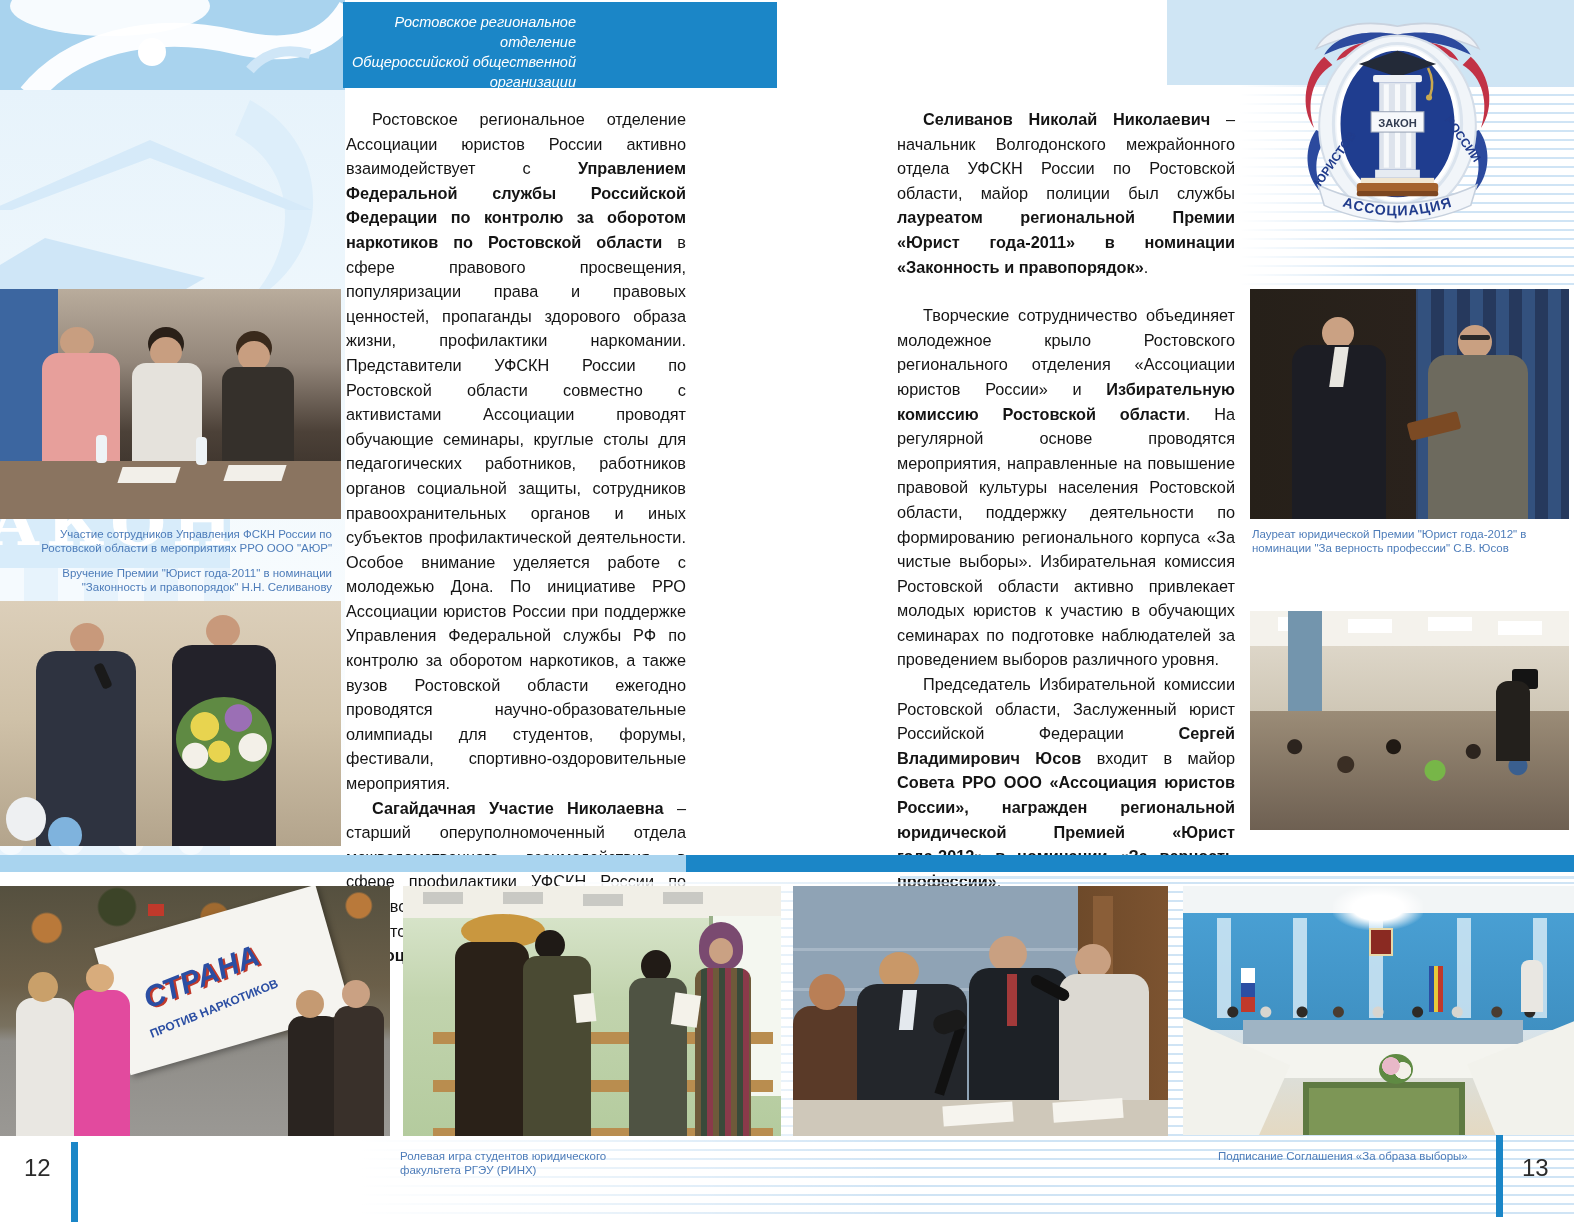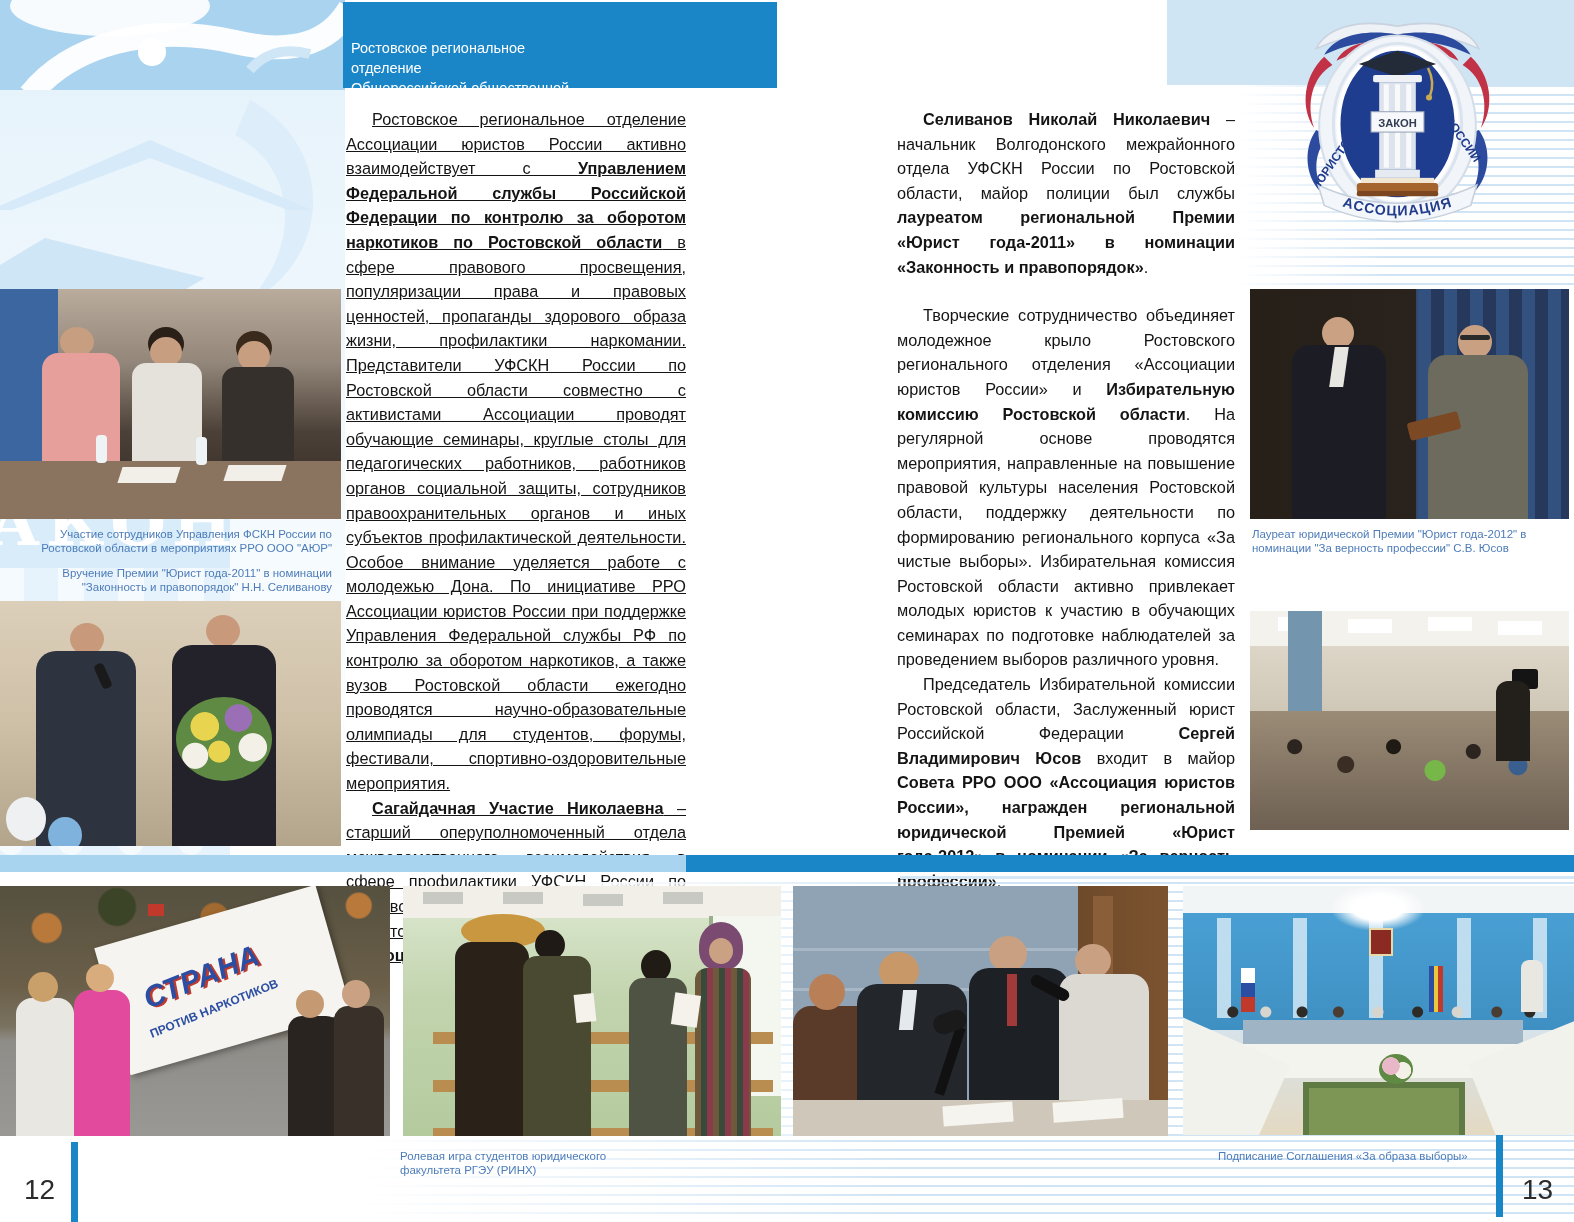--- a/index.html
+++ b/index.html
@@ -1,31 +1,31 @@
 <!DOCTYPE html>
 <html><head>
 <meta charset="utf-8">
 <style>
   html,body{margin:0;padding:0;background:#ffffff;}
   #spread{position:relative;width:1574px;height:1222px;background:#ffffff;overflow:hidden;
           font-family:"Liberation Sans",sans-serif;}
   .abs{position:absolute;}
   .s{position:absolute;}
   .hdr{background:#1b86c7;}
-  .hdr-left-text{position:absolute;left:8px;top:36px;width:225px;text-align:left;
-      color:#ffffff;font-size:14.5px;line-height:20px;}
+  .hdr-left-text{position:absolute;left:8px;top:10px;width:225px;text-align:right;
+      color:#ffffff;font-size:14.5px;line-height:20px;font-style:italic;}
   .hdr-right-text{position:absolute;left:70px;top:33px;width:300px;text-align:center;
       color:#ffffff;font-size:17.5px;letter-spacing:.5px;}
   .col{color:#141414;font-size:16.3px;line-height:24.6px;text-align:justify;}
   .par{text-indent:26px;margin:0;}
   .par.gap-after{margin-bottom:24px;}
   .cap{color:#4d7cb9;font-size:11.5px;line-height:14px;}
   .cap-right{text-align:right;}
   .ph{position:absolute;overflow:hidden;}
-  .pagenum{position:absolute;color:#2b2b2b;font-size:28px;margin-top:20px;}
+  .pagenum{position:absolute;color:#2b2b2b;font-size:24px;}
   .vbar{position:absolute;width:7px;background:#1b86c7;}
   .stripes{position:absolute;
      background:
        linear-gradient(90deg,#ffffff 0%,rgba(255,255,255,0) 45%),
        repeating-linear-gradient(180deg,rgba(176,210,238,.6) 0 2px,rgba(255,255,255,0) 2px 9px);}
   svg text{font-family:"Liberation Sans",sans-serif;}
 </style>
 </head>
 <body>
 
@@ -138,21 +138,21 @@
          background:radial-gradient(circle at 30% 35%,#e8d44f 0 16%,rgba(0,0,0,0) 17%),
                     radial-gradient(circle at 65% 25%,#9b6fb5 0 15%,rgba(0,0,0,0) 16%),
                     radial-gradient(circle at 80% 60%,#f3f0e8 0 15%,rgba(0,0,0,0) 16%),
                     radial-gradient(circle at 45% 65%,#e8d44f 0 14%,rgba(0,0,0,0) 15%),
                     radial-gradient(circle at 20% 70%,#f3f0e8 0 13%,rgba(0,0,0,0) 14%),
                     #5f8a43;"></div>
     <div class="s" style="left:6px;top:196px;width:40px;height:44px;border-radius:50%;background:#eef0f2;"></div>
     <div class="s" style="left:48px;top:216px;width:34px;height:36px;border-radius:50%;background:#7fb3dd;"></div>
   </div>
 
-  <div class="abs col" style="left:346px;top:107px;width:340px;text-decoration:underline;">
+  <div class="abs col" style="left:346px;top:107px;width:340px;">
     <p class="par"><span>Ростовское региональное отделение Ассоциации юристов России активно взаимодействует с </span><b>Управлением Федеральной службы Российской Федерации по контролю за оборотом наркотиков по Ростовской области</b><span> в сфере правового просвещения, популяризации права и правовых ценностей, пропаганды здорового образа жизни, профилактики наркомании. Представители УФСКН России по Ростовской области совместно с активистами Ассоциации проводят обучающие семинары, круглые столы для педагогических работников, работников органов социальной защиты, сотрудников правоохранительных органов и иных субъектов профилактической деятельности. Особое внимание уделяется работе с молодежью Дона. По инициативе РРО Ассоциации юристов России при поддержке Управления Федеральной службы РФ по контролю за оборотом наркотиков, а также вузов Ростовской области ежегодно проводятся научно-образовательные олимпиады для студентов, форумы, фестивали, спортивно-оздоровительные мероприятия.</span></p>
     <p class="par"><b>Сагайдачная Участие Николаевна</b><span> – старший оперуполномоченный отдела межведомственного взаимодействия в сфере профилактики УФСКН России по Ростовской области, майор полиции, является </span><b>членом Совета РРО ООО «Ассоциация юристов России»</b><span>.</span></p>
   </div>
 
   <div class="abs col" style="left:897px;top:107px;width:338px;">
     <p class="par gap-after"><b>Селиванов Николай Николаевич</b><span> – начальник Волгодонского межрайонного отдела УФСКН России по Ростовской области, майор полиции  был службы </span><b>лауреатом региональной Премии «Юрист года-2011» в номинации «Законность и правопорядок»</b><span>.</span></p>
     <p class="par"><span>Творческие сотрудничество объединяет молодежное крыло Ростовского регионального отделения «Ассоциации юристов России» и </span><b>Избирательную комиссию Ростовской области</b><span>. На регулярной основе проводятся  мероприятия, направленные на повышение правовой культуры населения Ростовской области, поддержку деятельности по формированию регионального корпуса «За чистые выборы». Избирательная комиссия Ростовской области активно привлекает молодых юристов к участию в  обучающих семинарах по подготовке наблюдателей за проведением выборов различного уровня.</span></p>
     <p class="par"><span>Председатель Избирательной комиссии Ростовской области,   Заслуженный юрист Российской Федерации </span><b>Сергей Владимирович Юсов</b><span> входит в майор </span><b>Совета РРО ООО «Ассоциация юристов России», награжден региональной юридической Премией «Юрист года-2012» в номинации «За верность профессии»</b><span>.</span></p>
   </div>
 

